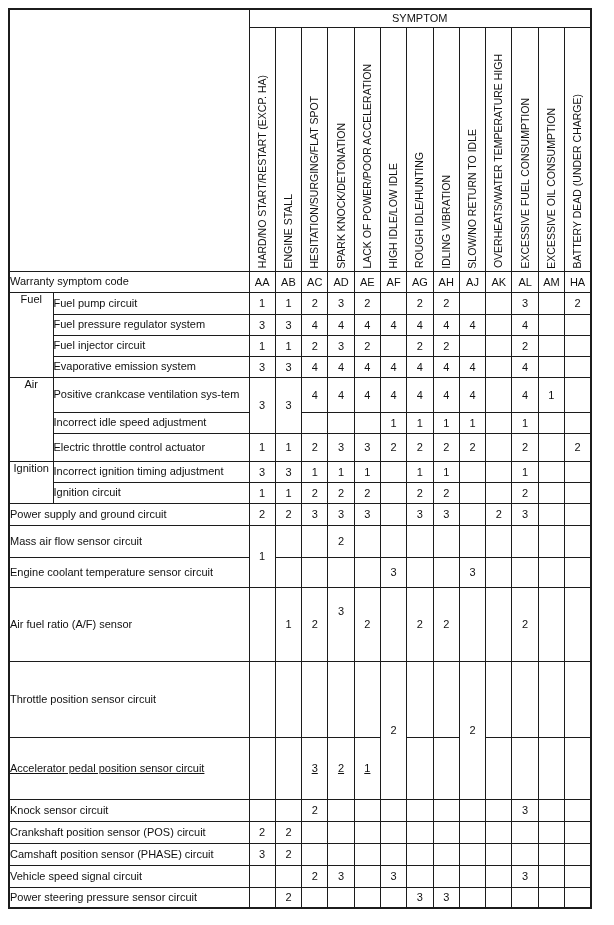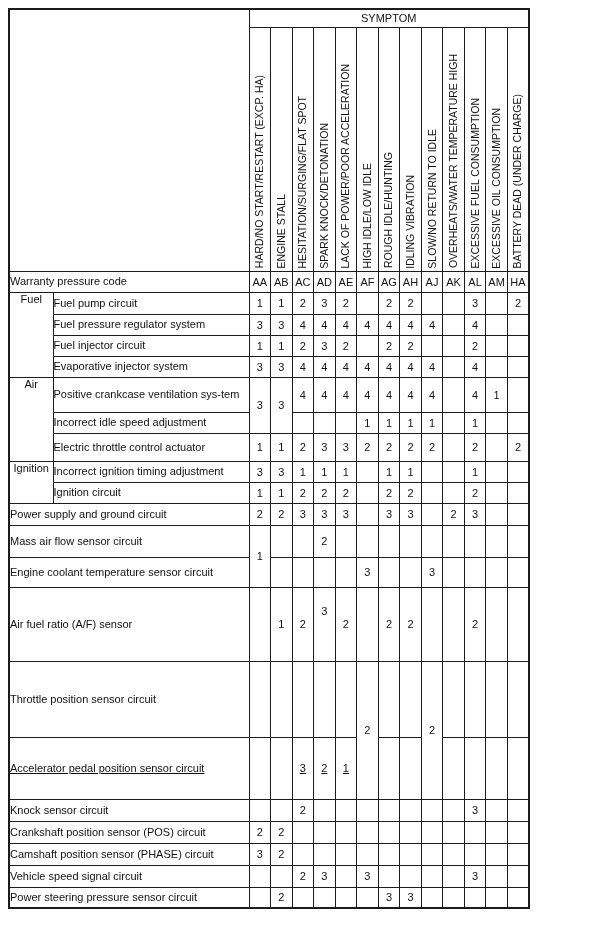--- a/index.html
+++ b/index.html
@@ -8,21 +8,21 @@
     width: 614px; height: 925px;
     background: #ffffff;
     font-family: "Liberation Sans", "DejaVu Sans", sans-serif;
     color: #111;
   }
   .sheet { padding: 8px 8px 0 8px; }
 
   table.matrix {
     border-collapse: collapse;
     table-layout: fixed;
-    width: 522px;
+    width: 584px;
     border: 2px solid #1c1c1c;
   }
   table.matrix td {
     border: 1px solid #1c1c1c;
     padding: 0;
     font-size: 11px;
     overflow: hidden;
   }
   td.corner { background: #fff; }
   td.symptom-head {
@@ -106,21 +106,21 @@
           <td class="vhead"><div class="vtext">IDLING VIBRATION</div></td>
           <td class="vhead"><div class="vtext">SLOW/NO RETURN TO IDLE</div></td>
           <td class="vhead"><div class="vtext">OVERHEATS/WATER TEMPERATURE HIGH</div></td>
           <td class="vhead"><div class="vtext">EXCESSIVE FUEL CONSUMPTION</div></td>
           <td class="vhead"><div class="vtext">EXCESSIVE OIL CONSUMPTION</div></td>
           <td class="vhead"><div class="vtext">BATTERY DEAD (UNDER CHARGE)</div></td>
         </tr>
       </thead>
       <tbody>
         <tr style="height: 21px;">
-          <td colspan="2" class="lbl">Warranty pressure code</td>
+          <td colspan="2" class="lbl">Warranty symptom code</td>
           <td class="val">AA</td>
           <td class="val">AB</td>
           <td class="val">AC</td>
           <td class="val">AD</td>
           <td class="val">AE</td>
           <td class="val">AF</td>
           <td class="val">AG</td>
           <td class="val">AH</td>
           <td class="val">AJ</td>
           <td class="val">AK</td>
@@ -171,21 +171,21 @@
           <td class="val"></td>
           <td class="val">2</td>
           <td class="val">2</td>
           <td class="val"></td>
           <td class="val"></td>
           <td class="val">2</td>
           <td class="val"></td>
           <td class="val"></td>
         </tr>
         <tr style="height: 21px;">
-          <td class="lbl">Evaporative injector system</td>
+          <td class="lbl">Evaporative emission system</td>
           <td class="val">3</td>
           <td class="val">3</td>
           <td class="val">4</td>
           <td class="val">4</td>
           <td class="val">4</td>
           <td class="val">4</td>
           <td class="val">4</td>
           <td class="val">4</td>
           <td class="val">4</td>
           <td class="val"></td>

